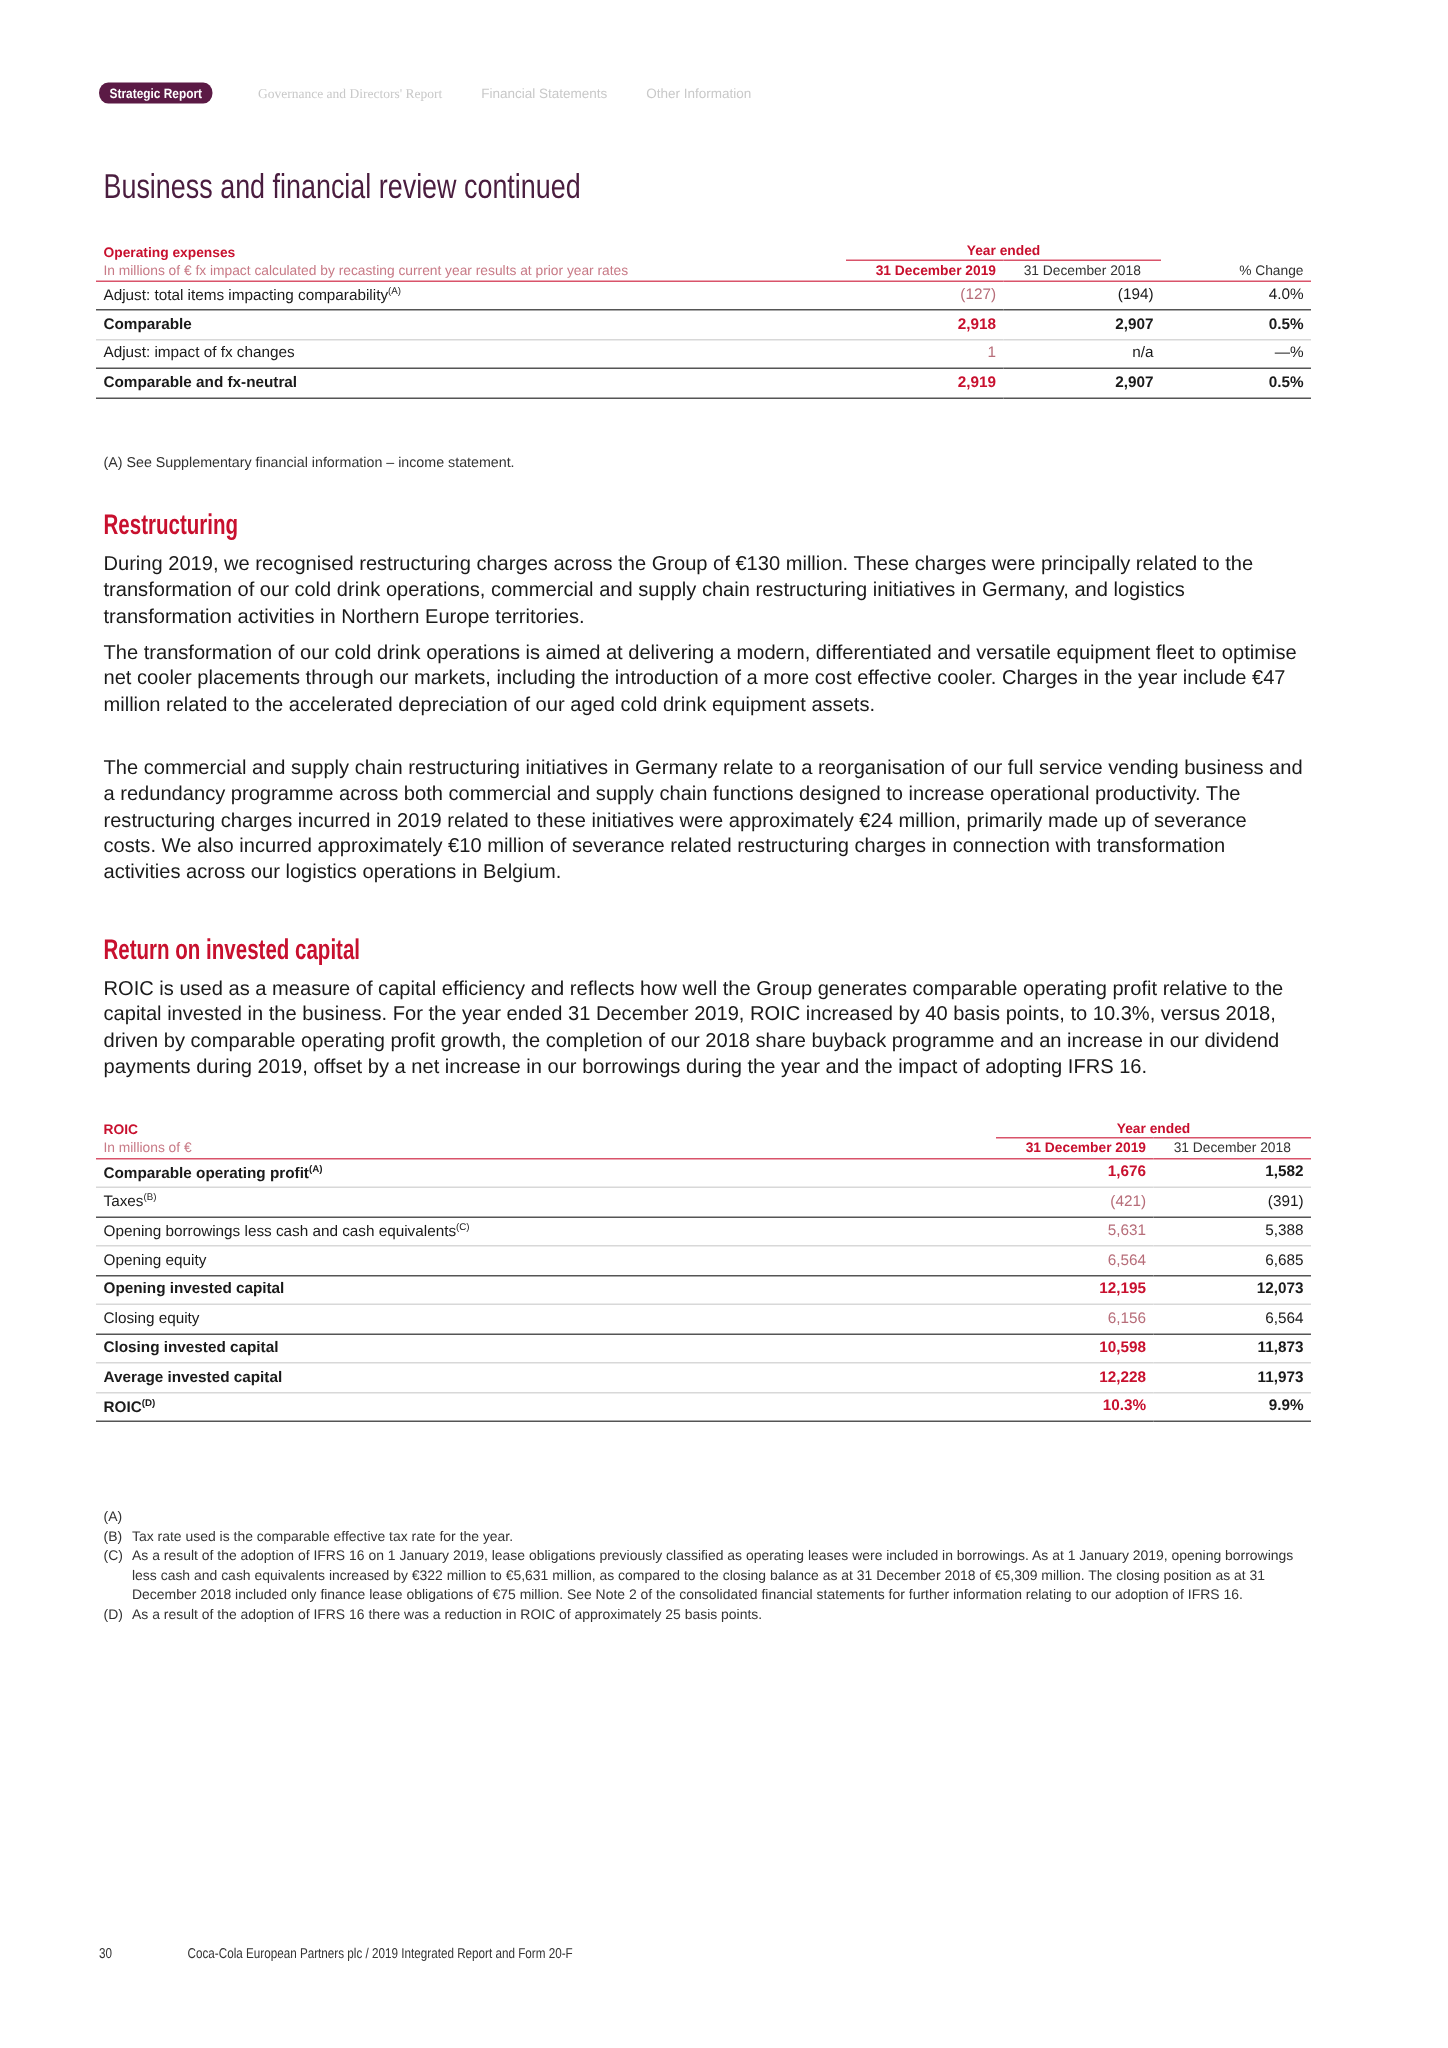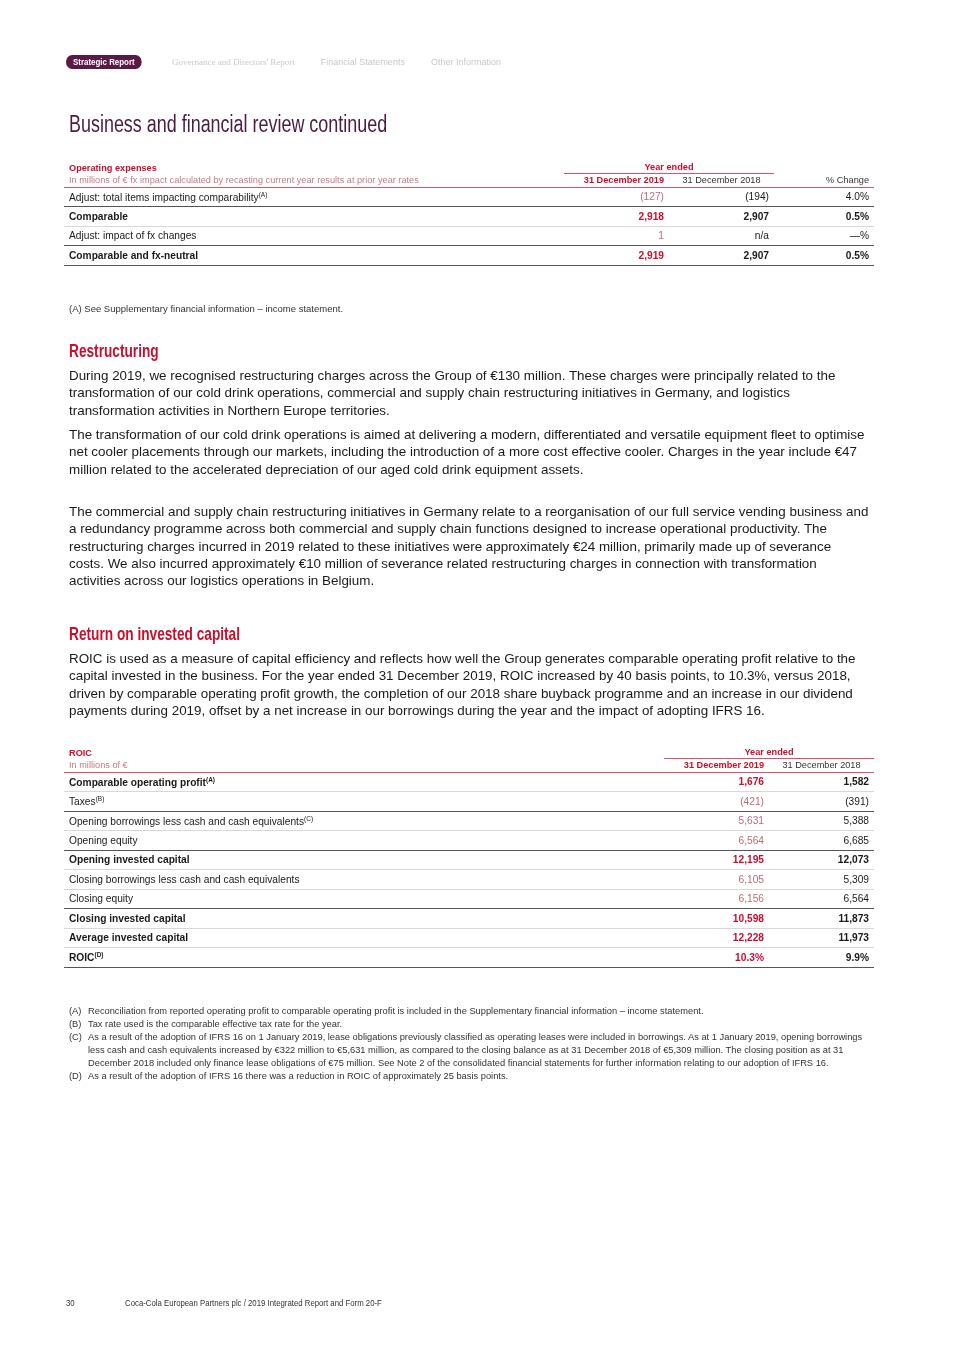--- a/index.html
+++ b/index.html
@@ -146,25 +146,20 @@
   <tr class="row thick">
     <td>Opening equity</td>
     <td class="num r19n">6,564</td>
     <td class="num">6,685</td>
   </tr>
   <tr class="row b">
     <td>Opening invested capital</td>
     <td class="num r19">12,195</td>
     <td class="num">12,073</td>
   </tr>
-  <tr class="row">
-    <td>Closing borrowings less cash and cash equivalents</td>
-    <td class="num r19n">6,105</td>
-    <td class="num">5,309</td>
-  </tr>
   <tr class="row thick">
     <td>Closing equity</td>
     <td class="num r19n">6,156</td>
     <td class="num">6,564</td>
   </tr>
   <tr class="row b">
     <td>Closing invested capital</td>
     <td class="num r19">10,598</td>
     <td class="num">11,873</td>
   </tr>
@@ -177,21 +172,20 @@
     <td><span>ROIC</span><sup>(D)</sup></td>
     <td class="num r19">10.3%</td>
     <td class="num">9.9%</td>
   </tr>
 </tbody>
   </table>
 
 <div class="notes">
   <div class="n">
       <span class="k">(A)</span>
-      <span>Reconciliation from reported operating profit to comparable operating profit is included in the Supplementary financial information – income statement.</span>
     </div>
   <div class="n">
       <span class="k">(B)</span>
       <span>Tax rate used is the comparable effective tax rate for the year.</span>
     </div>
   <div class="n">
       <span class="k">(C)</span>
       <span>As a result of the adoption of IFRS 16 on 1 January 2019, lease obligations previously classified as operating leases were included in borrowings. As at 1 January 2019, opening borrowings less cash and cash equivalents increased by €322 million to €5,631 million, as compared to the closing balance as at 31 December 2018 of €5,309 million. The closing position as at 31 December 2018 included only finance lease obligations of €75 million. See Note 2 of the consolidated financial statements for further information relating to our adoption of IFRS 16.</span>
     </div>
   <div class="n">

